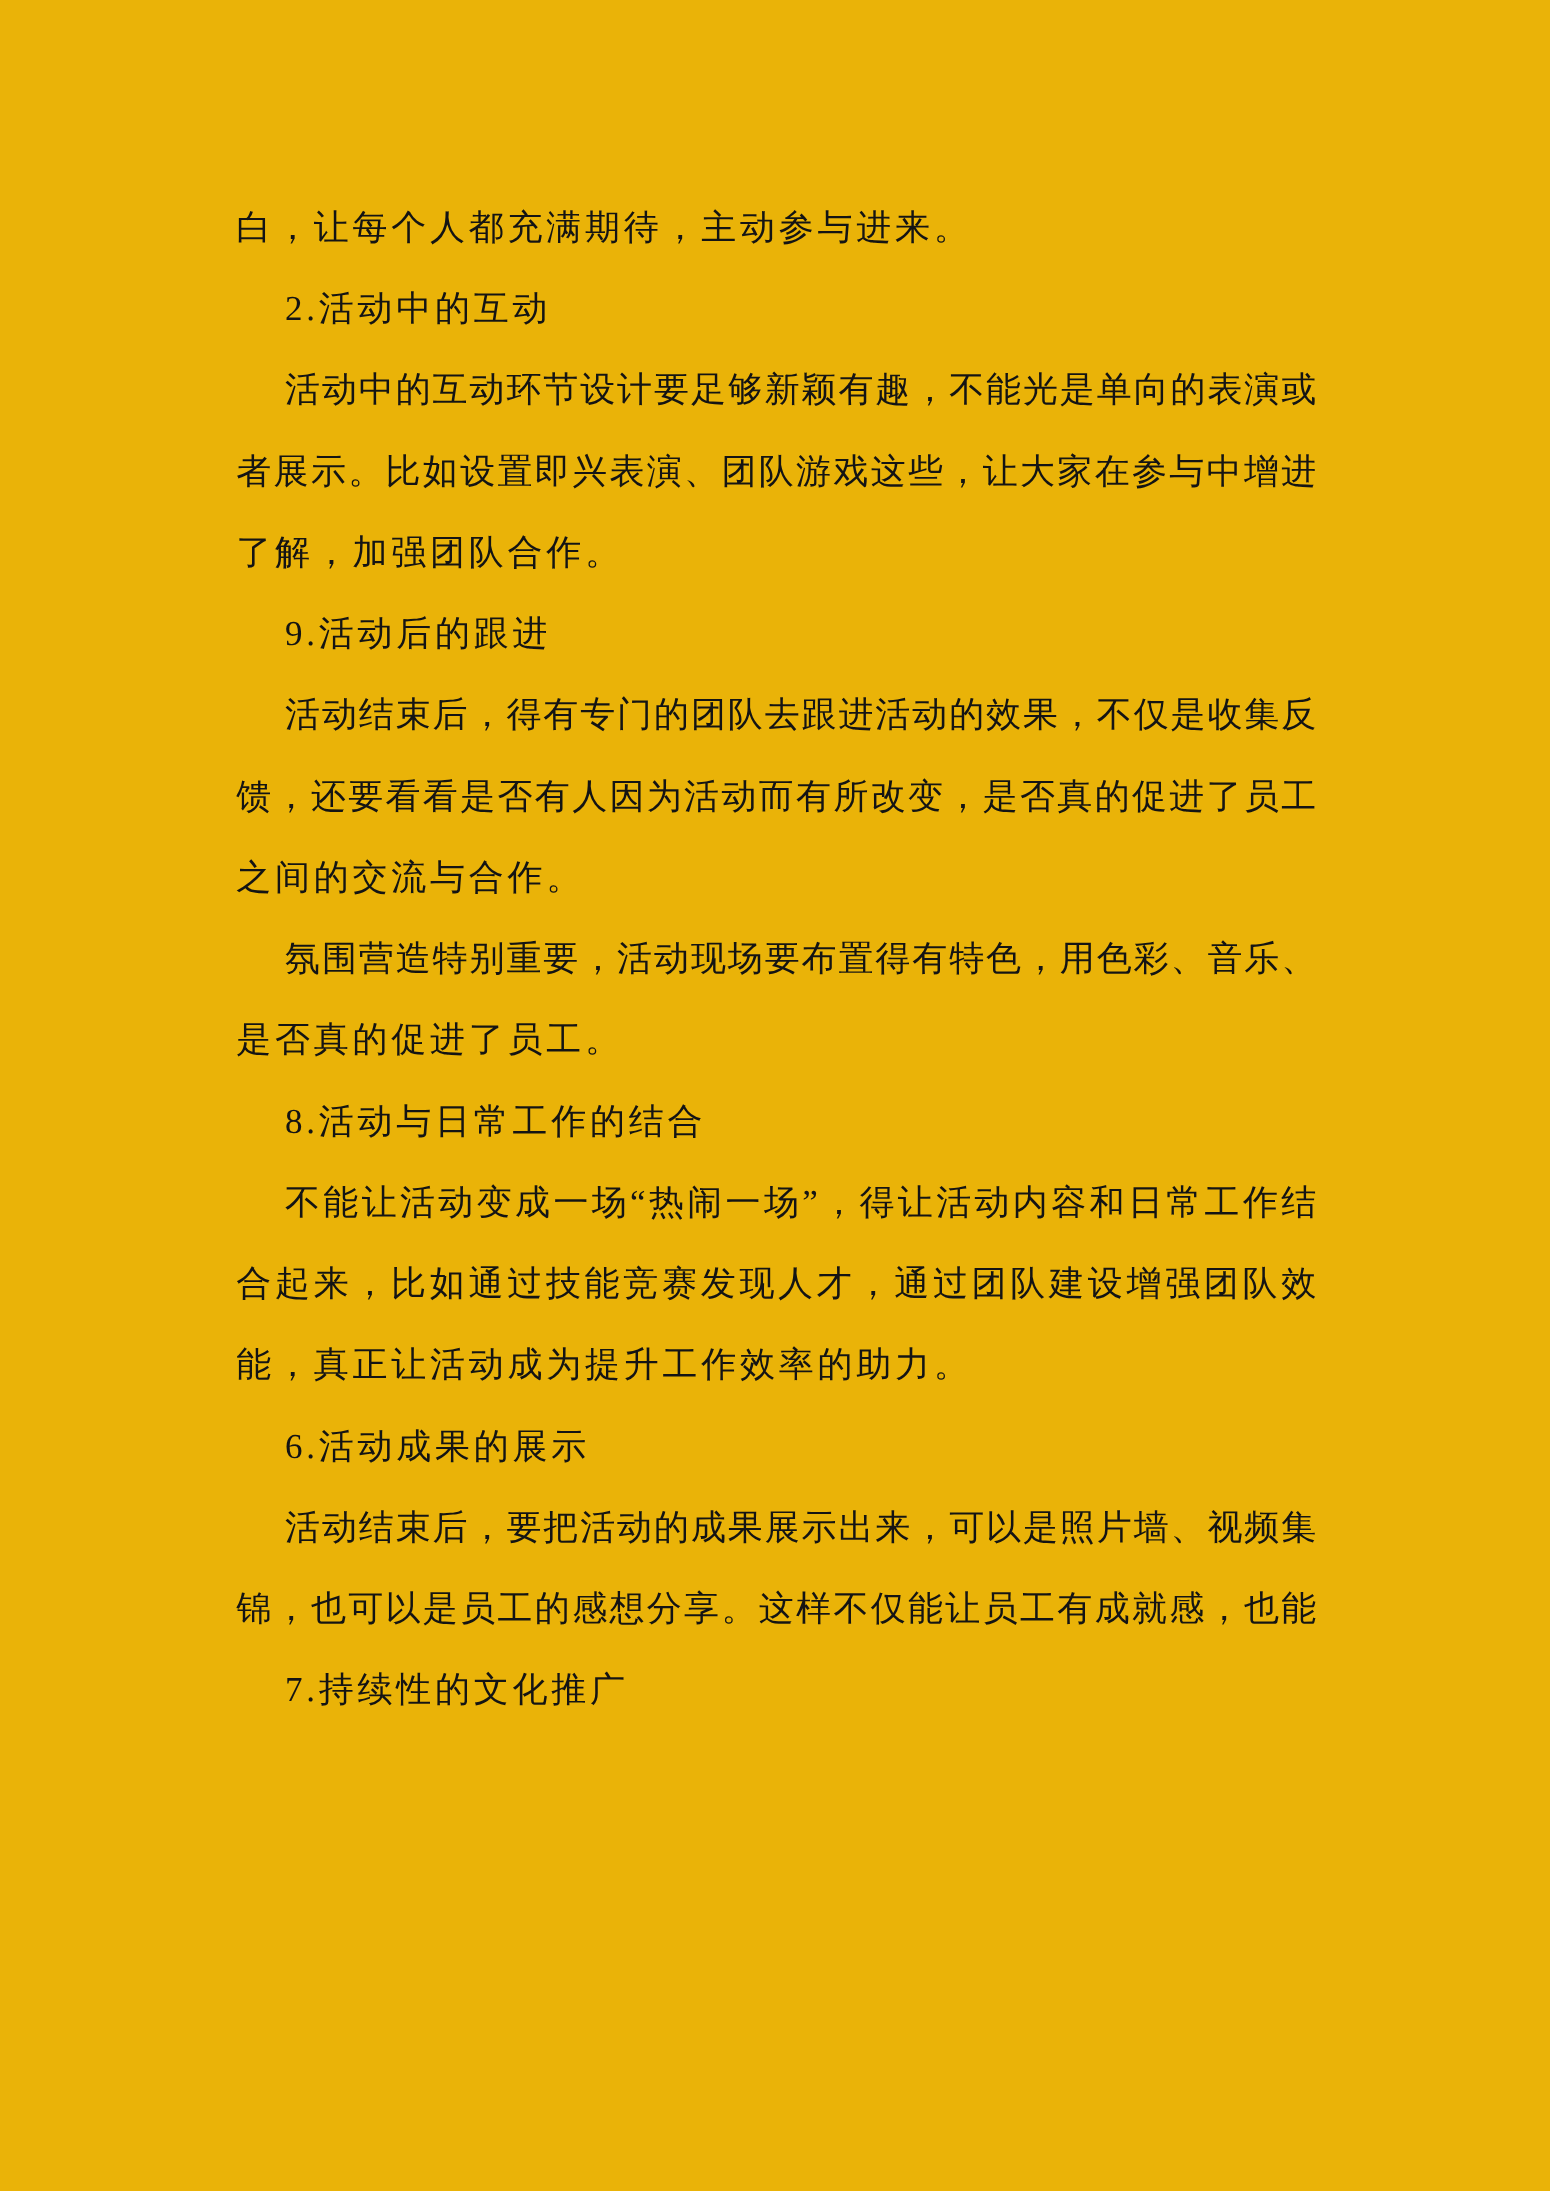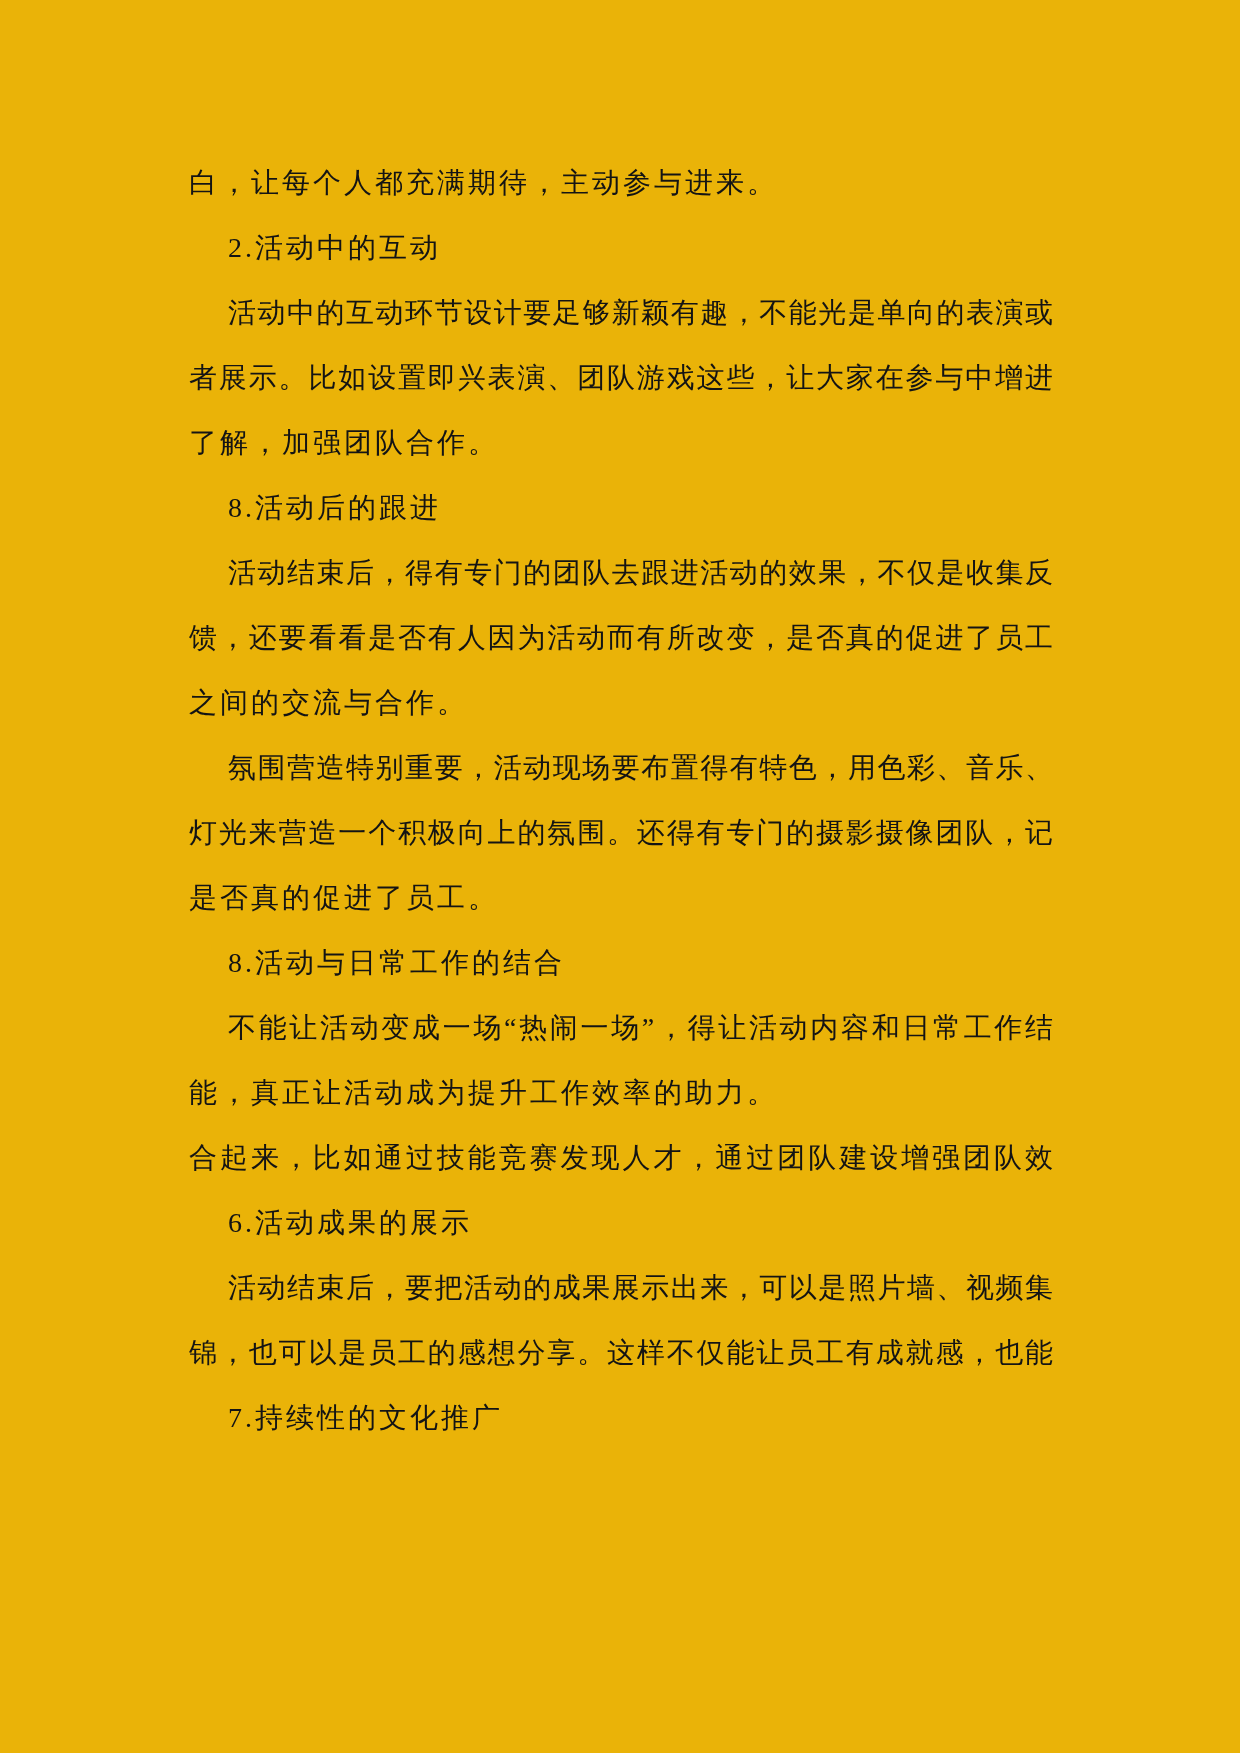--- a/index.html
+++ b/index.html
@@ -49,30 +49,29 @@
 <body>
 
 <div class="page">
   <div class="textblock">
 
     <div class="line loose">白，让每个人都充满期待，主动参与进来。</div>
     <div class="line loose indent">2.活动中的互动</div>
     <div class="line fill indent">活动中的互动环节设计要足够新颖有趣，不能光是单向的表演或</div>
     <div class="line fill">者展示。比如设置即兴表演、团队游戏这些，让大家在参与中增进</div>
     <div class="line loose">了解，加强团队合作。</div>
-    <div class="line loose indent">8.活动后的跟进</div>
+    <div class="line loose indent">9.活动后的跟进</div>
     <div class="line fill indent">活动结束后，得有专门的团队去跟进活动的效果，不仅是收集反</div>
     <div class="line fill">馈，还要看看是否有人因为活动而有所改变，是否真的促进了员工</div>
     <div class="line loose">之间的交流与合作。</div>
     <div class="line fill indent">氛围营造特别重要，活动现场要布置得有特色，用色彩、音乐、</div>
-    <div class="line fill">灯光来营造一个积极向上的氛围。还得有专门的摄影摄像团队，记</div>
     <div class="line loose">是否真的促进了员工。</div>
     <div class="line loose indent">8.活动与日常工作的结合</div>
     <div class="line fill indent">不能让活动变成一场“热闹一场”，得让活动内容和日常工作结</div>
+    <div class="line fill">合起来，比如通过技能竞赛发现人才，通过团队建设增强团队效</div>
     <div class="line loose">能，真正让活动成为提升工作效率的助力。</div>
-    <div class="line fill">合起来，比如通过技能竞赛发现人才，通过团队建设增强团队效</div>
     <div class="line loose indent">6.活动成果的展示</div>
     <div class="line fill indent">活动结束后，要把活动的成果展示出来，可以是照片墙、视频集</div>
     <div class="line fill">锦，也可以是员工的感想分享。这样不仅能让员工有成就感，也能</div>
     <div class="line loose indent">7.持续性的文化推广</div>
 
   </div>
 </div>
 
 </body></html>

